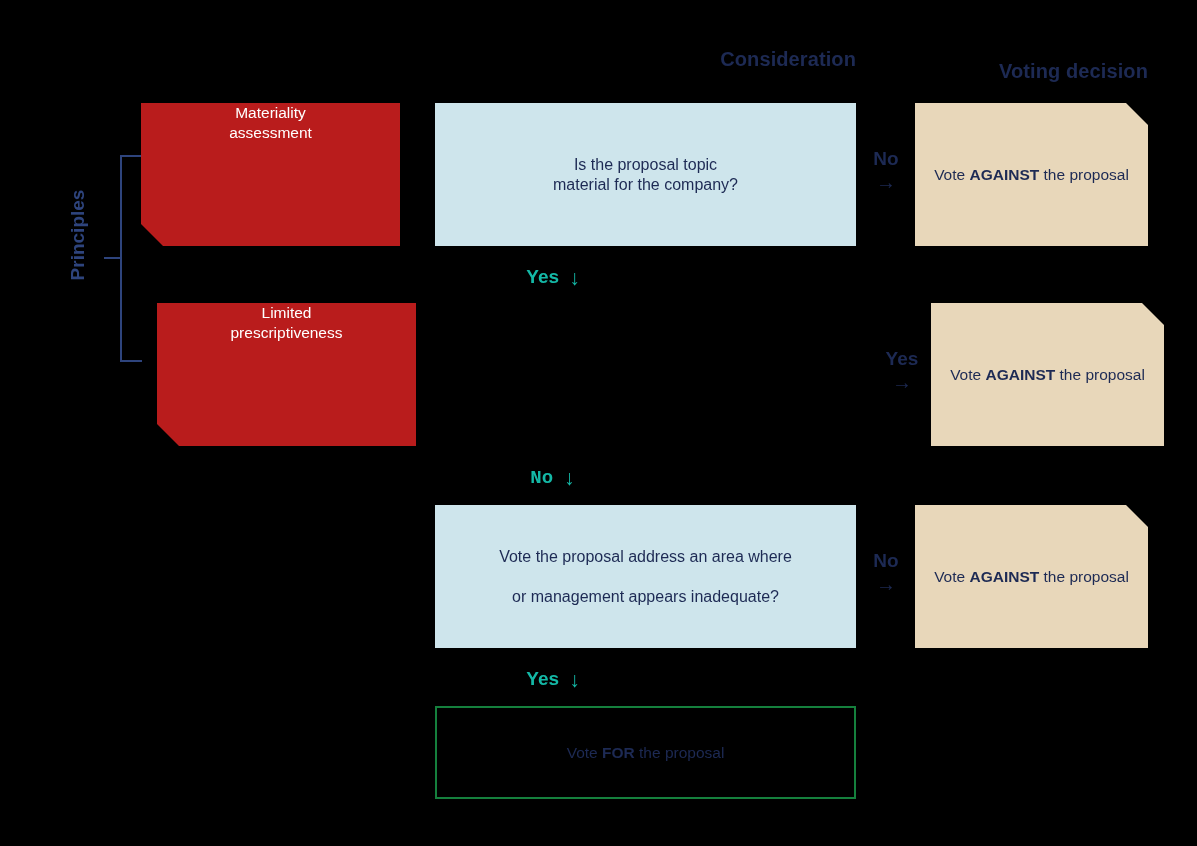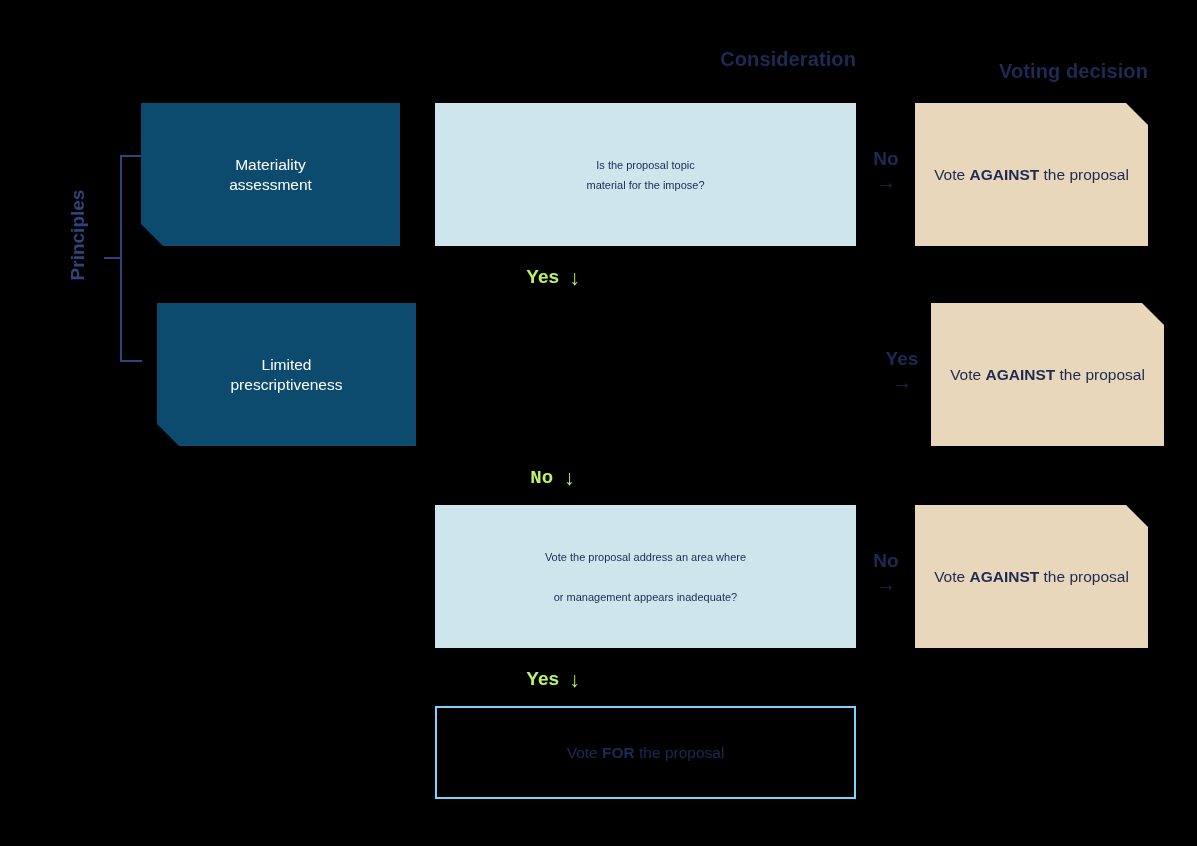--- a/index.html
+++ b/index.html
@@ -79,65 +79,64 @@
   #row-2 { top: 303px; margin-left: 16px; }
   #row-3 { top: 505px; }
 
   
   .principle-card {
     position: absolute;
     left: 141px;
     top: 0;
     width: 259px;
     height: 143px;
-    background: #0c4a6e;
+    background: #b91c1c;
     color: #ffffff;
+    font-size: 15.5px;
+    line-height: 20px;
+    display: flex;
+    justify-content: center;
+    text-align: center;
+    clip-path: polygon(0 0, 100% 0, 100% 100%, 22px 100%, 0 calc(100% - 22px));
+  }
+
+  
+  .consideration-card {
+    position: absolute;
+    left: 435px;
+    top: 0;
+    width: 421px;
+    height: 143px;
+    background: #cee5ec;
+    color: #1d2a54;
+    font-size: 16px;
+    line-height: 20px;
+    display: flex;
+    align-items: center;
+    justify-content: center;
+    text-align: center;
+    padding: 0 14px;
+    box-sizing: border-box;
+  }
+
+  
+  .decision-card {
+    position: absolute;
+    left: 915px;
+    top: 0;
+    width: 233px;
+    height: 143px;
+    background: #e8d7ba;
+    color: #1d2a54;
     font-size: 15.5px;
     line-height: 20px;
     display: flex;
     align-items: center;
     justify-content: center;
     text-align: center;
-    clip-path: polygon(0 0, 100% 0, 100% 100%, 22px 100%, 0 calc(100% - 22px));
-  }
-
-  
-  .consideration-card {
-    position: absolute;
-    left: 435px;
-    top: 0;
-    width: 421px;
-    height: 143px;
-    background: #cee5ec;
-    color: #1d2a54;
-    font-size: 11px;
-    line-height: 20px;
-    display: flex;
-    align-items: center;
-    justify-content: center;
-    text-align: center;
-    padding: 0 14px;
-    box-sizing: border-box;
-  }
-
-  
-  .decision-card {
-    position: absolute;
-    left: 915px;
-    top: 0;
-    width: 233px;
-    height: 143px;
-    background: #e8d7ba;
-    color: #1d2a54;
-    font-size: 15.5px;
-    line-height: 20px;
-    display: flex;
-    align-items: center;
-    justify-content: center;
-    text-align: center;
     padding: 0 14px;
     box-sizing: border-box;
     clip-path: polygon(0 0, calc(100% - 22px) 0, 100% 22px, 100% 100%, 0 100%);
   }
   .decision-card b { font-weight: bold; }
 
   
   .branch-h {
     position: absolute;
     left: 860px;
@@ -154,21 +153,21 @@
     font-weight: normal;
     font-size: 20px;
     line-height: 22px;
   }
 
   
   .branch-v {
     position: absolute;
     width: 1014px;
     text-align: center;
-    color: #bef264;
+    color: #14b8a6;
     font-size: 19px;
     font-weight: bold;
     white-space: nowrap;
   }
   .branch-v .vlabel { display: inline-block; }
   .branch-v .arrow {
     display: inline-block;
     font-weight: normal;
     font-size: 21px;
     margin-left: 10px;
@@ -185,21 +184,21 @@
   }
 
   
   #final-outcome {
     position: absolute;
     left: 435px;
     top: 706px;
     width: 421px;
     height: 93px;
     box-sizing: border-box;
-    border: 2px solid #7dd3fc;
+    border: 2px solid #15803d;
     background: transparent;
     color: #1d2a54;
     font-size: 15.5px;
     display: flex;
     align-items: center;
     justify-content: center;
     text-align: center;
   }
   #final-outcome b { font-weight: bold; }
 </style>
@@ -220,21 +219,21 @@
   <div class="principle-card">
     <span>
       <span>Materiality</span><br>
       <span>assessment</span>
     </span>
   </div>
 
   <div class="consideration-card">
     <span>
       <span>Is the proposal topic</span><br>
-      <span>material for the impose?</span>
+      <span>material for the company?</span>
     </span>
   </div>
 
   <div class="branch-h">
     <span>No</span>
     <span class="arrow">→</span>
   </div>
 
   <div class="decision-card">
     <span><span>Vote </span><b>AGAINST</b><span> the proposal</span></span>

